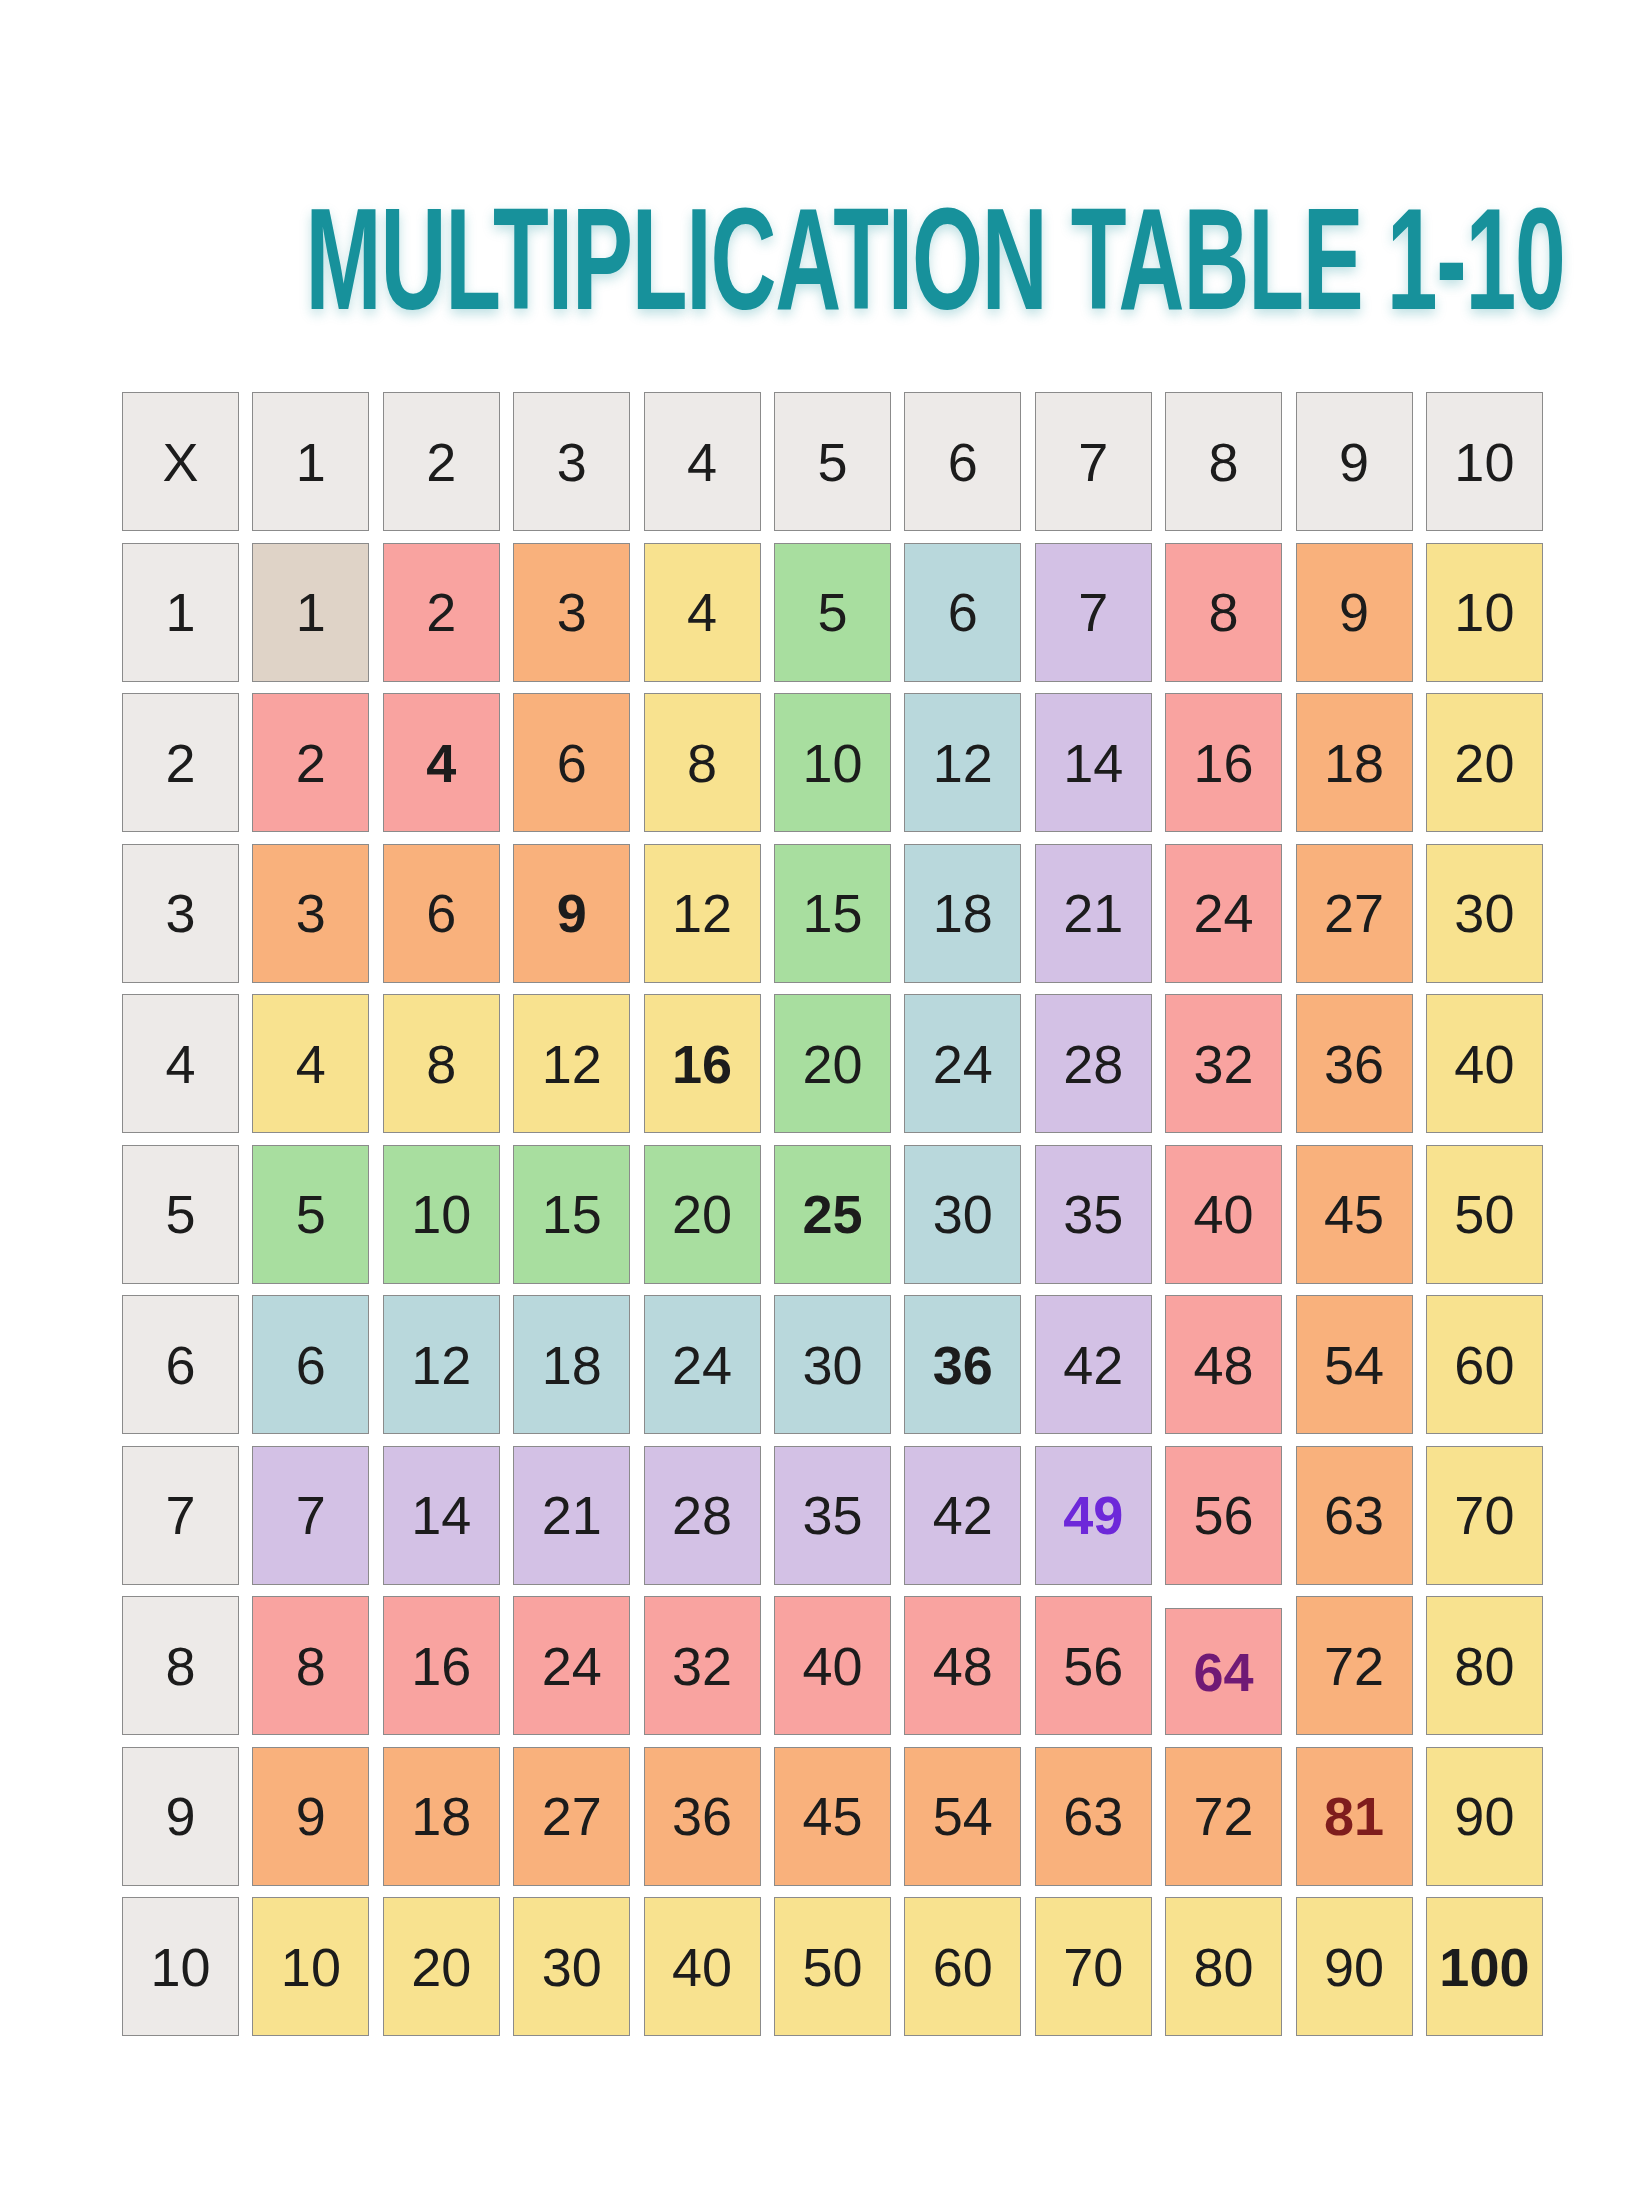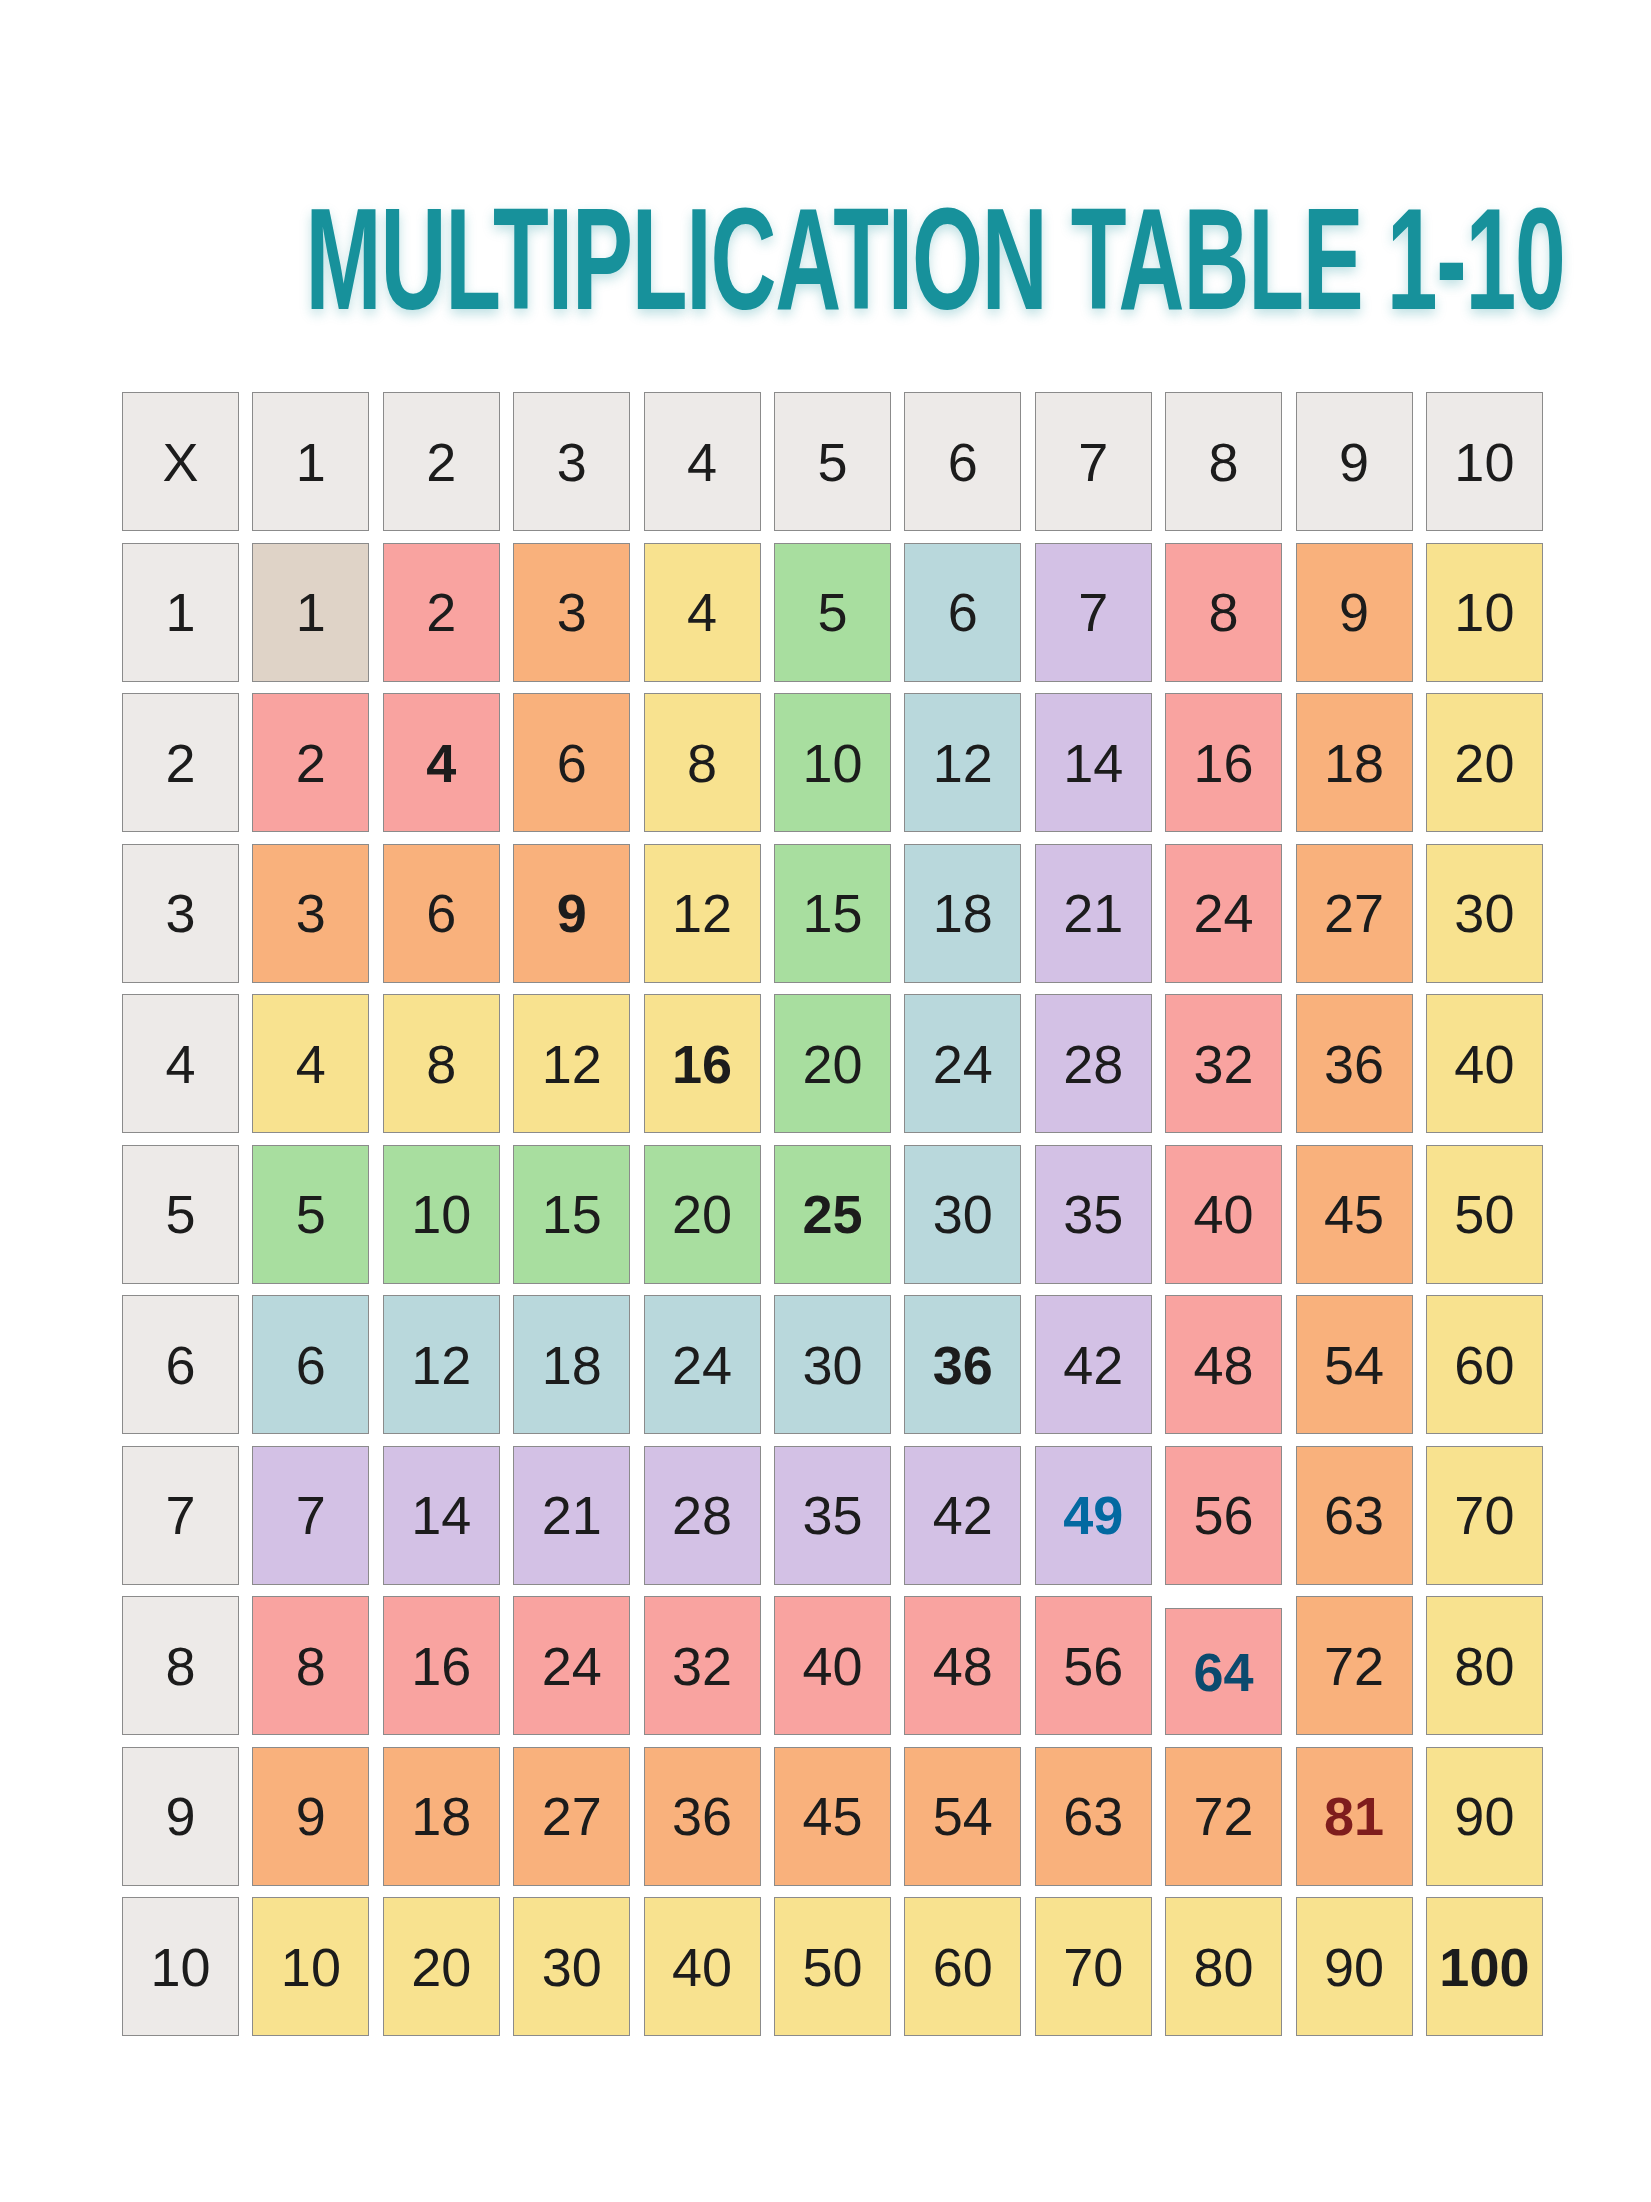--- a/index.html
+++ b/index.html
@@ -137,33 +137,33 @@
       <div class="cell" style="background: rgb(249, 163, 160); border-color: rgb(139, 139, 139); color: rgb(28, 28, 28);">48</div>
       <div class="cell" style="background: rgb(249, 177, 124); border-color: rgb(139, 139, 139); color: rgb(28, 28, 28);">54</div>
       <div class="cell" style="background: rgb(248, 226, 143); border-color: rgb(139, 139, 139); color: rgb(28, 28, 28);">60</div>
       <div class="cell" style="background: rgb(237, 234, 232); border-color: rgb(139, 139, 139); color: rgb(28, 28, 28);">7</div>
       <div class="cell" style="background: rgb(211, 193, 229); border-color: rgb(139, 139, 139); color: rgb(28, 28, 28);">7</div>
       <div class="cell" style="background: rgb(211, 193, 229); border-color: rgb(139, 139, 139); color: rgb(28, 28, 28);">14</div>
       <div class="cell" style="background: rgb(211, 193, 229); border-color: rgb(139, 139, 139); color: rgb(28, 28, 28);">21</div>
       <div class="cell" style="background: rgb(211, 193, 229); border-color: rgb(139, 139, 139); color: rgb(28, 28, 28);">28</div>
       <div class="cell" style="background: rgb(211, 193, 229); border-color: rgb(139, 139, 139); color: rgb(28, 28, 28);">35</div>
       <div class="cell" style="background: rgb(211, 193, 229); border-color: rgb(139, 139, 139); color: rgb(28, 28, 28);">42</div>
-      <div class="cell bold" style="background: rgb(211, 193, 229); border-color: rgb(139, 139, 139); color: #0369a1;">49</div>
+      <div class="cell bold" style="background: rgb(211, 193, 229); border-color: rgb(139, 139, 139); color: #6d28d9;">49</div>
       <div class="cell" style="background: rgb(249, 163, 160); border-color: rgb(139, 139, 139); color: rgb(28, 28, 28);">56</div>
       <div class="cell" style="background: rgb(249, 177, 124); border-color: rgb(139, 139, 139); color: rgb(28, 28, 28);">63</div>
       <div class="cell" style="background: rgb(248, 226, 143); border-color: rgb(139, 139, 139); color: rgb(28, 28, 28);">70</div>
       <div class="cell" style="background: rgb(237, 234, 232); border-color: rgb(139, 139, 139); color: rgb(28, 28, 28);">8</div>
       <div class="cell" style="background: rgb(249, 163, 160); border-color: rgb(139, 139, 139); color: rgb(28, 28, 28);">8</div>
       <div class="cell" style="background: rgb(249, 163, 160); border-color: rgb(139, 139, 139); color: rgb(28, 28, 28);">16</div>
       <div class="cell" style="background: rgb(249, 163, 160); border-color: rgb(139, 139, 139); color: rgb(28, 28, 28);">24</div>
       <div class="cell" style="background: rgb(249, 163, 160); border-color: rgb(139, 139, 139); color: rgb(28, 28, 28);">32</div>
       <div class="cell" style="background: rgb(249, 163, 160); border-color: rgb(139, 139, 139); color: rgb(28, 28, 28);">40</div>
       <div class="cell" style="background: rgb(249, 163, 160); border-color: rgb(139, 139, 139); color: rgb(28, 28, 28);">48</div>
       <div class="cell" style="background: rgb(249, 163, 160); border-color: rgb(139, 139, 139); color: rgb(28, 28, 28);">56</div>
-      <div class="cell bold" style="background: rgb(249, 163, 160); border-color: rgb(139, 139, 139); color: #0c4a6e; margin-top: 12px;">64</div>
+      <div class="cell bold" style="background: rgb(249, 163, 160); border-color: rgb(139, 139, 139); color: #701a75; margin-top: 12px;">64</div>
       <div class="cell" style="background: rgb(249, 177, 124); border-color: rgb(139, 139, 139); color: rgb(28, 28, 28);">72</div>
       <div class="cell" style="background: rgb(248, 226, 143); border-color: rgb(139, 139, 139); color: rgb(28, 28, 28);">80</div>
       <div class="cell" style="background: rgb(237, 234, 232); border-color: rgb(139, 139, 139); color: rgb(28, 28, 28);">9</div>
       <div class="cell" style="background: rgb(249, 177, 124); border-color: rgb(139, 139, 139); color: rgb(28, 28, 28);">9</div>
       <div class="cell" style="background: rgb(249, 177, 124); border-color: rgb(139, 139, 139); color: rgb(28, 28, 28);">18</div>
       <div class="cell" style="background: rgb(249, 177, 124); border-color: rgb(139, 139, 139); color: rgb(28, 28, 28);">27</div>
       <div class="cell" style="background: rgb(249, 177, 124); border-color: rgb(139, 139, 139); color: rgb(28, 28, 28);">36</div>
       <div class="cell" style="background: rgb(249, 177, 124); border-color: rgb(139, 139, 139); color: rgb(28, 28, 28);">45</div>
       <div class="cell" style="background: rgb(249, 177, 124); border-color: rgb(139, 139, 139); color: rgb(28, 28, 28);">54</div>
       <div class="cell" style="background: rgb(249, 177, 124); border-color: rgb(139, 139, 139); color: rgb(28, 28, 28);">63</div>

